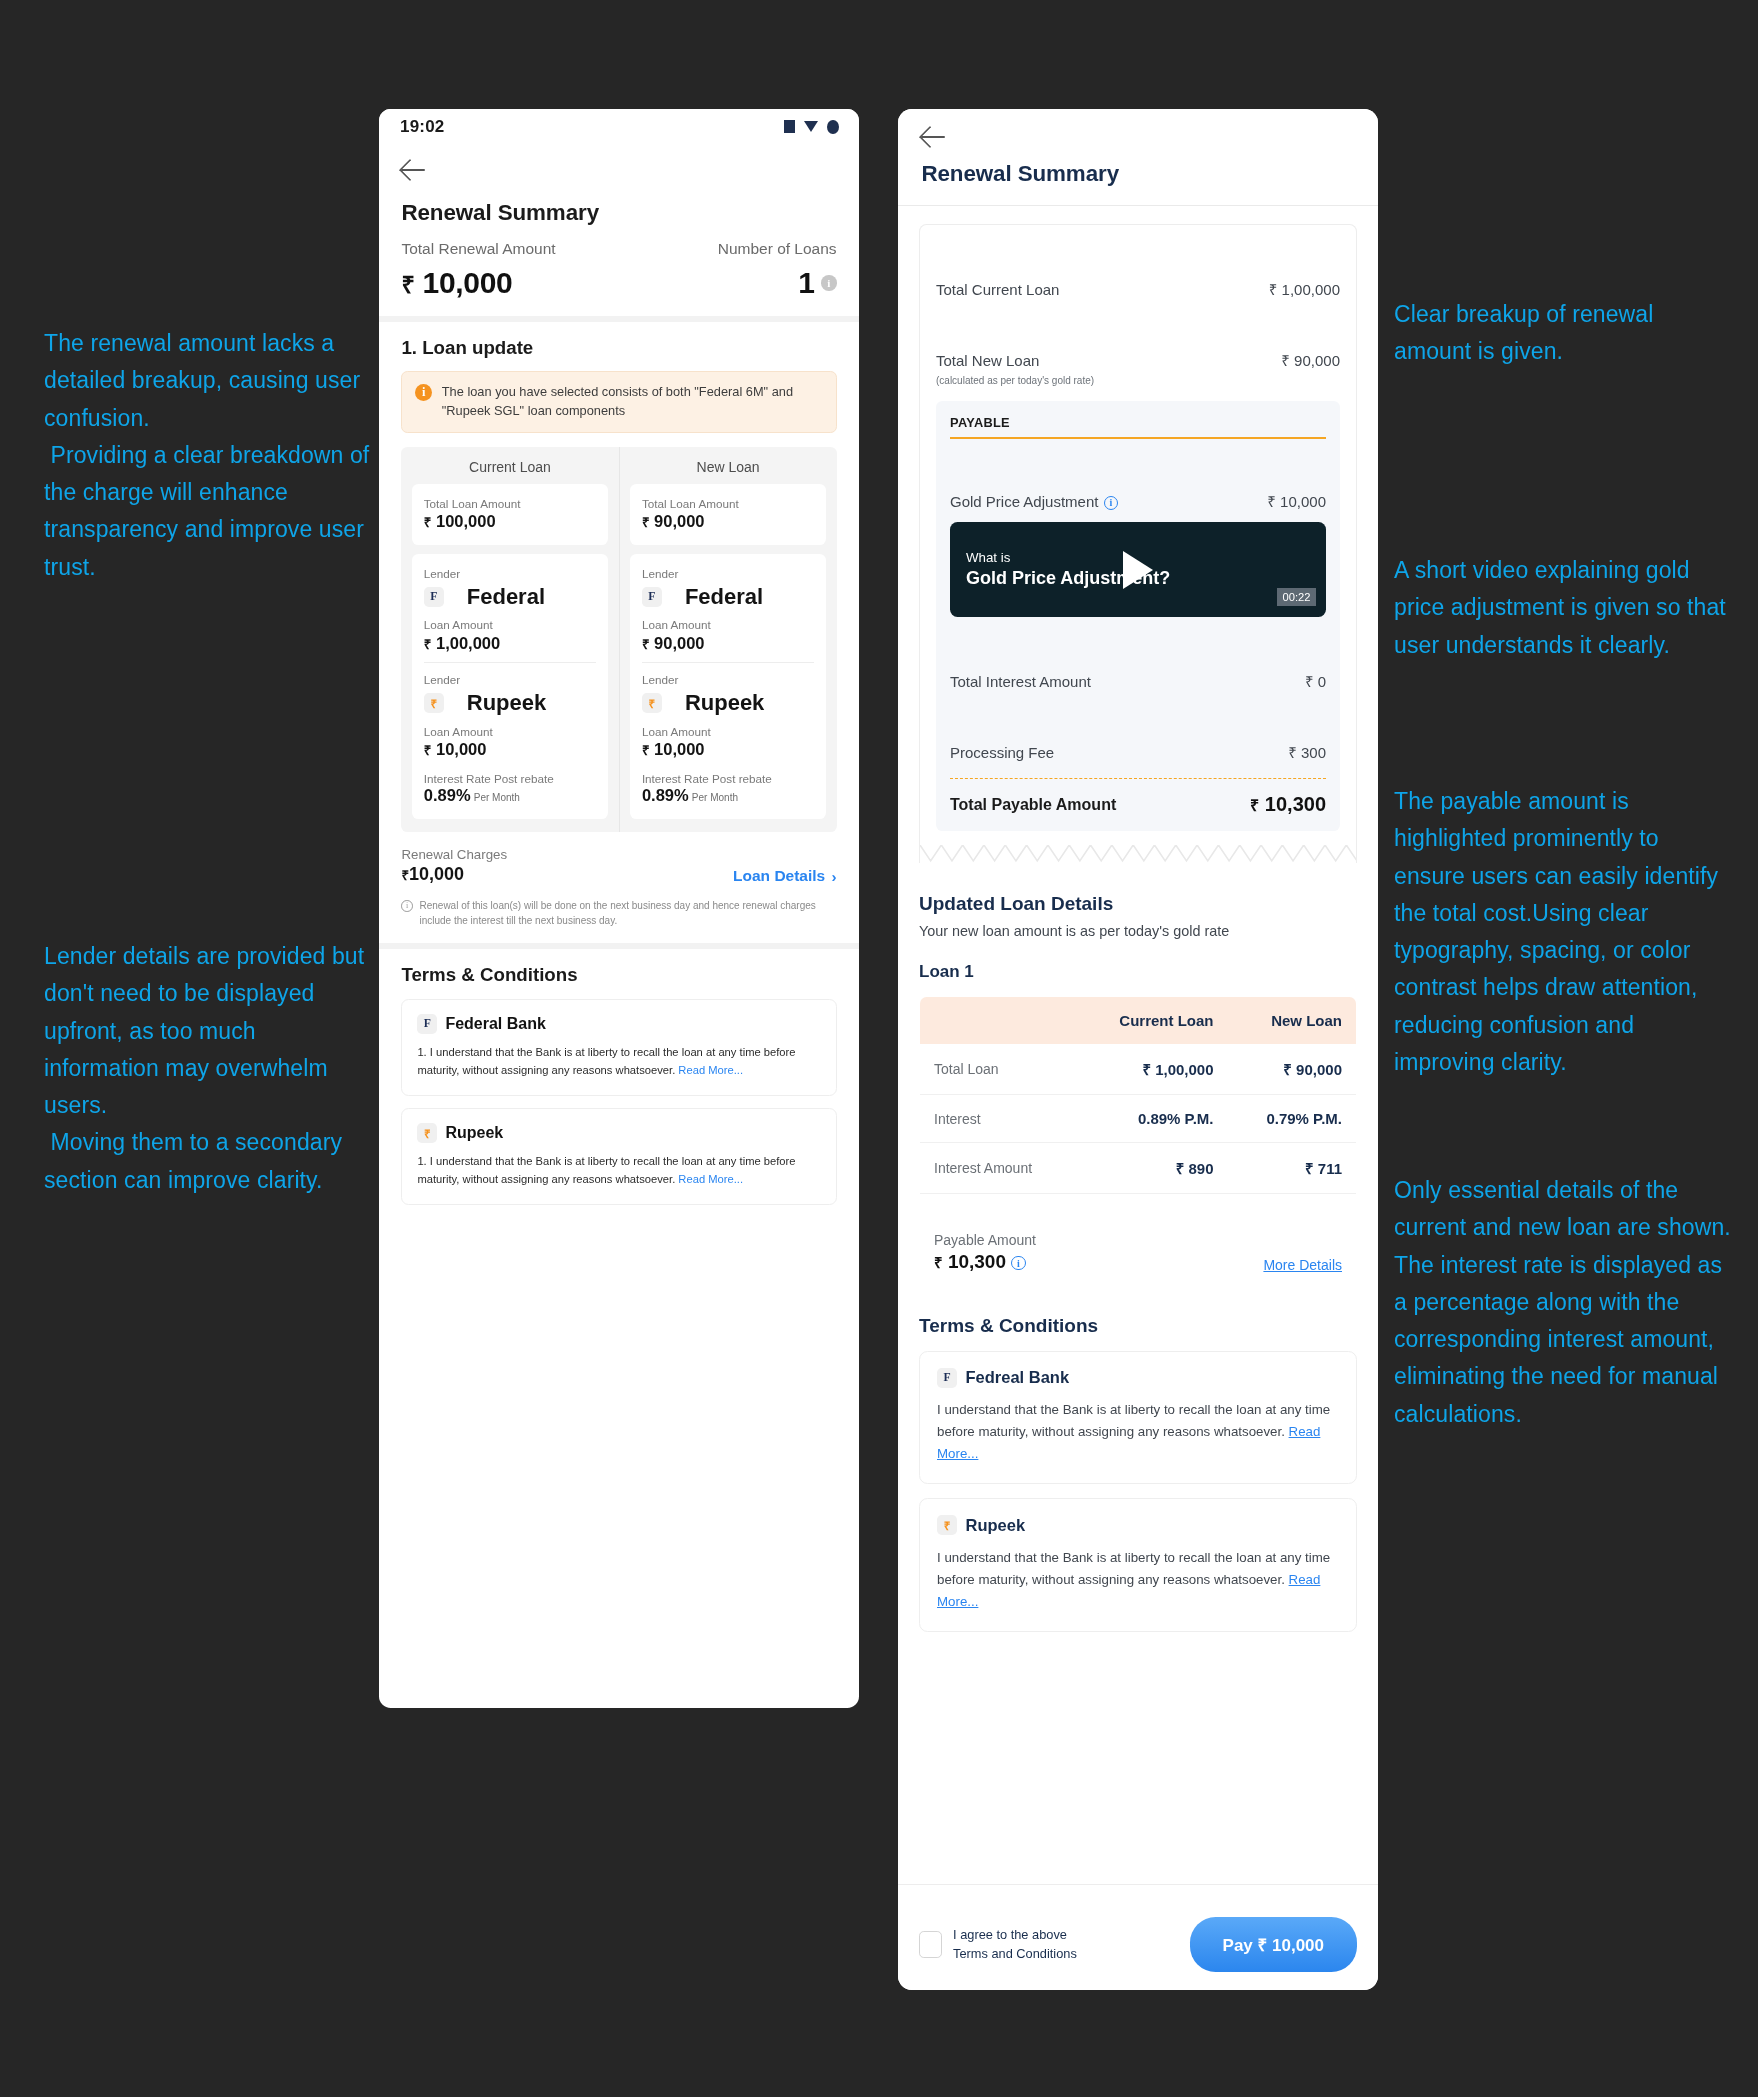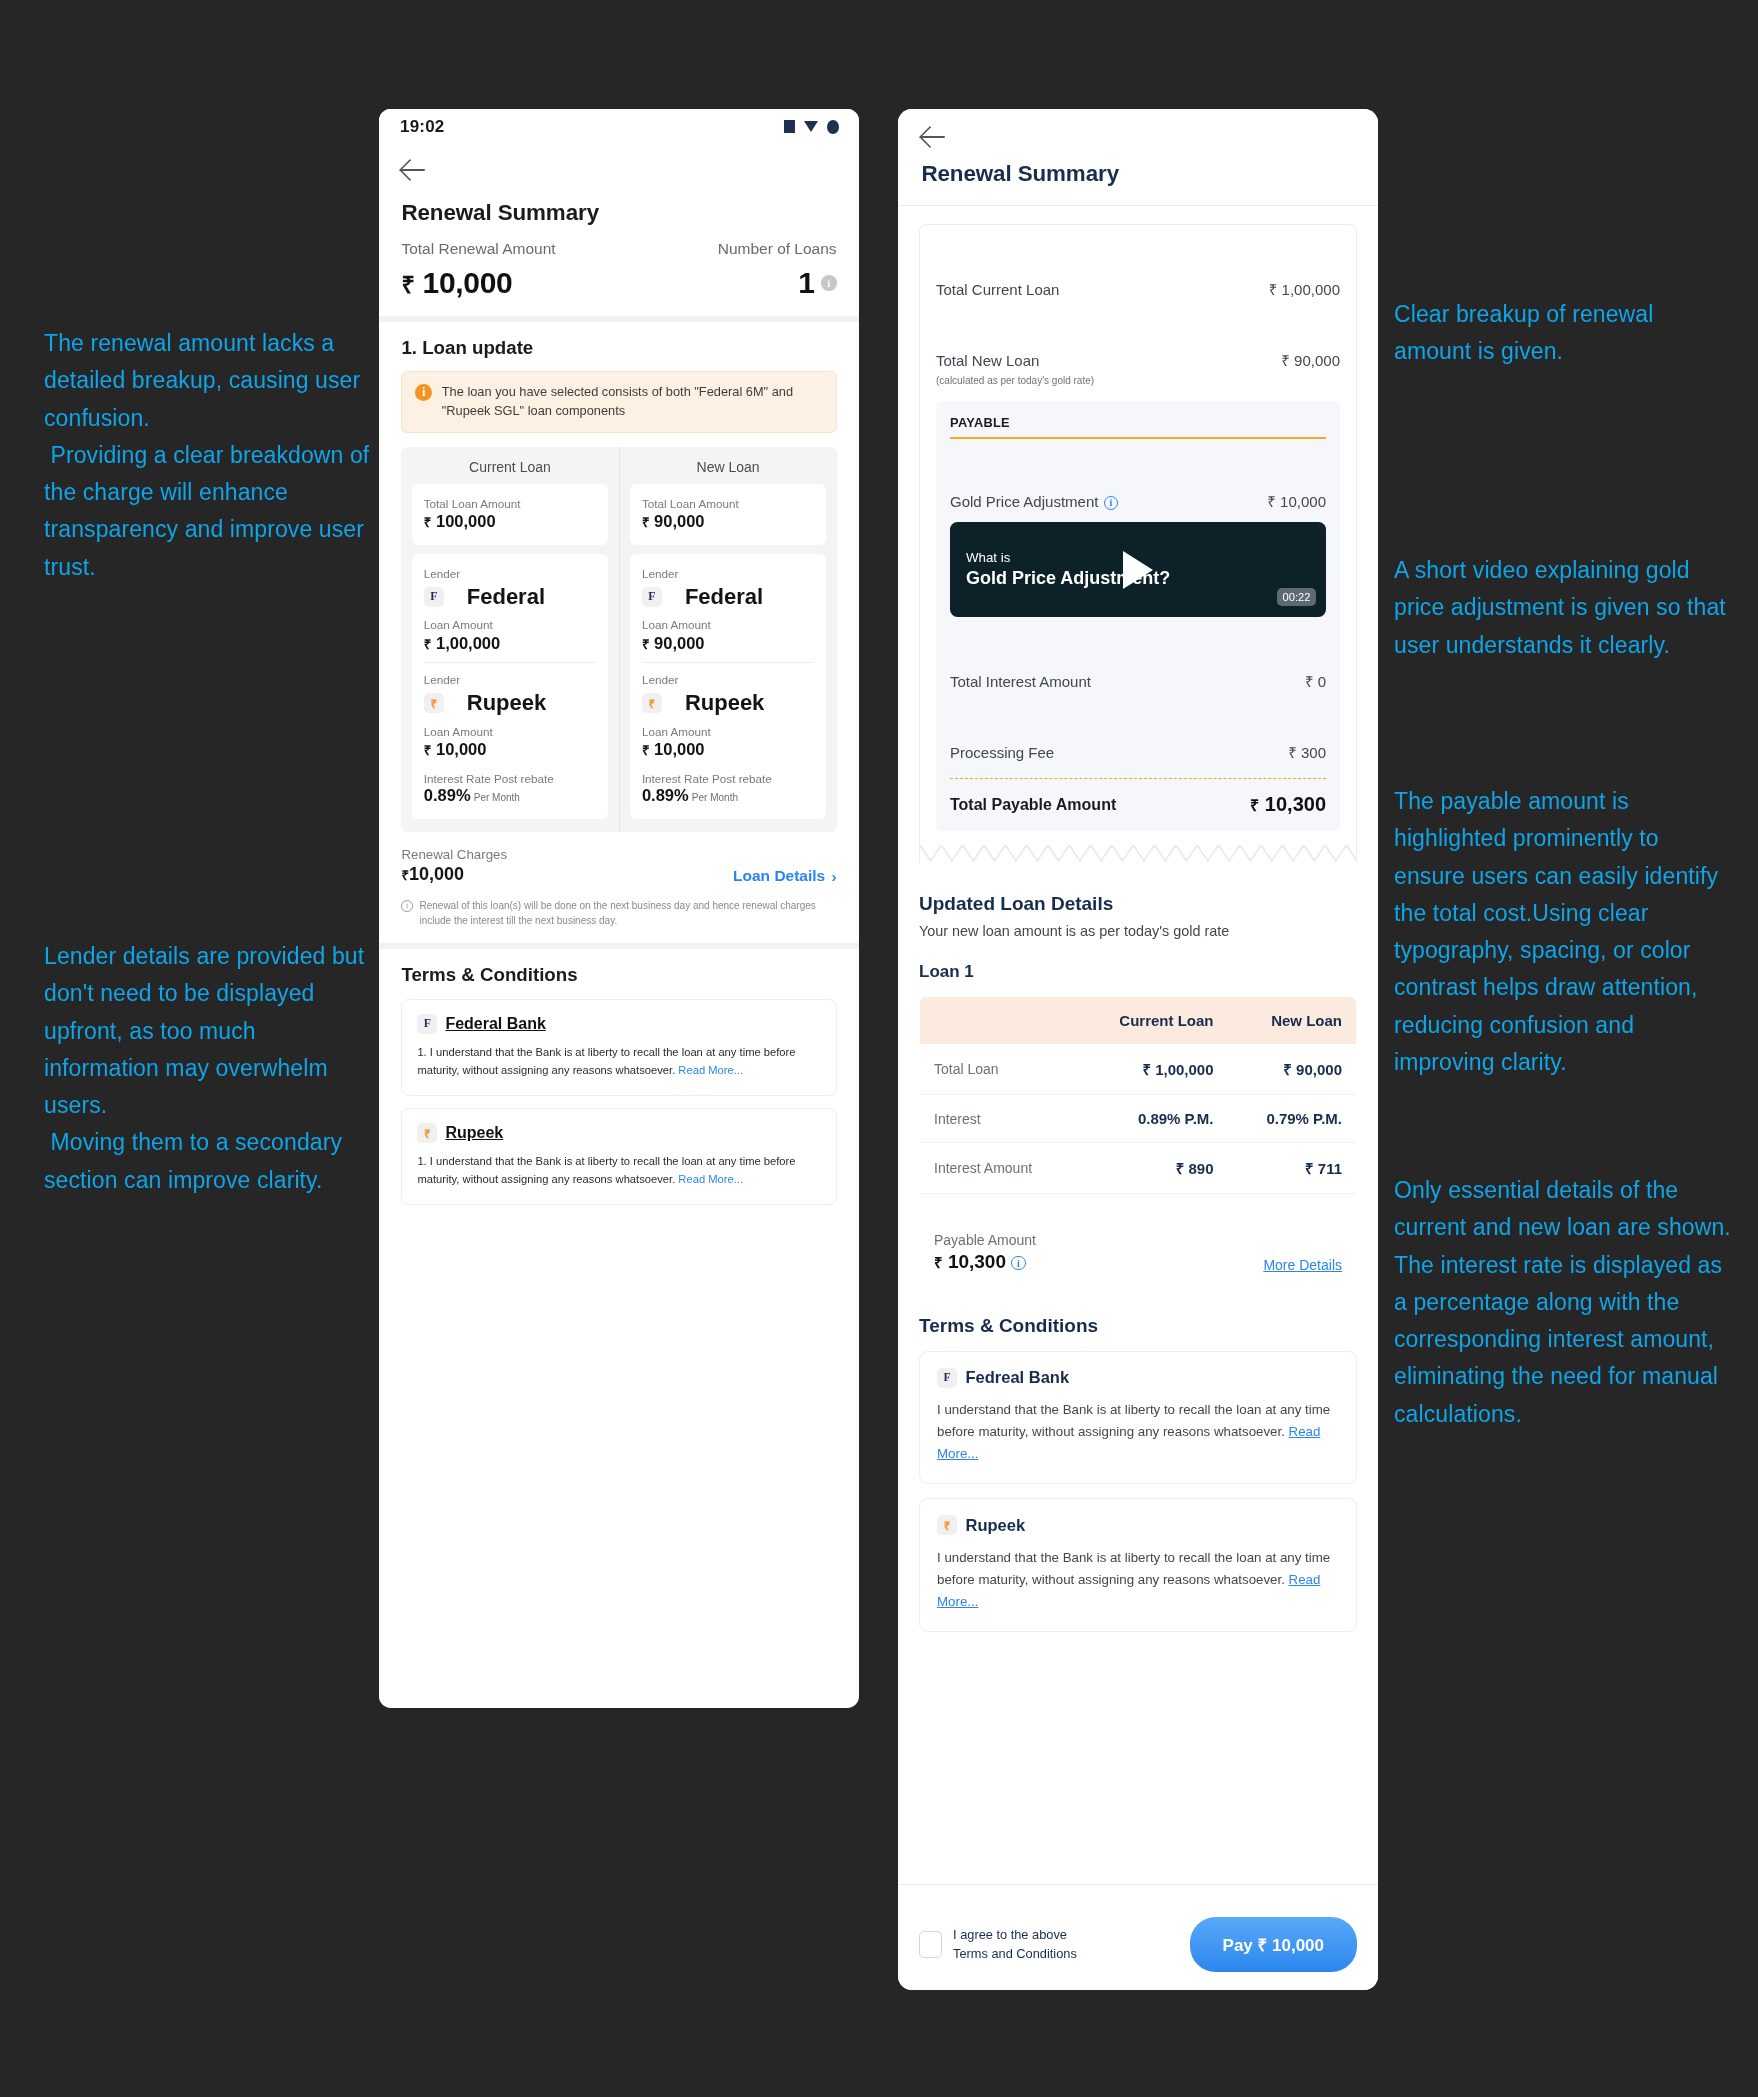--- a/index.html
+++ b/index.html
@@ -130,21 +130,21 @@
     font-family:"Liberation Serif",serif;
   }
   .footnote p { font-size:10px; line-height:1.5; color:#8a8a8a;}
 
   .tc-title { font-size:18.7px;font-weight:700;color:#1b1b1b; }
   .tc-card {
     margin-top:12.8px;border:1.1px solid #eeeeee;border-radius:7.5px;padding:14px 15px 16px 15px;background:#fff;
   }
   .tc-card + .tc-card { margin-top: 11.7px;}
   .tc-head { display:flex;align-items:center;gap:8px; margin-bottom:10.7px;}
-  .tc-name { font-size:16px;font-weight:700;color:#121212;text-decoration:underline;}
+  .tc-name { font-size:16px;font-weight:700;color:#121212;}
   .tc-body { font-size:11.2px;line-height:1.55;color:#2b2b2b;}
   .tc-body .readmore { color:#2a85f0; }
 
   
   .rp-top { padding: 16px 23.4px 18px 23.4px; background:#fff; }
   .rp-title { font-size:22.4px;font-weight:700;color:#182d4d; letter-spacing:-0.1px;}
   .rp-sep { height:1.1px; background:#eaeaea;}
   .rp-body { padding: 18px 21px 0 21px; background:#fff;}
 
   .receipt {
@@ -173,21 +173,21 @@
   }
   .video-card .v1 { font-size:13.3px;color:#fff;font-weight:400;}
   .video-card .v2 { font-size:18px;color:#fff;font-weight:700;margin-top:3.2px;}
   .playtri {
     position:absolute;left:50%;top:50%;transform:translate(-50%,-50%);
     width:0;height:0;border-top:19px solid transparent;border-bottom:19px solid transparent;
     border-left:30px solid #ffffff;
   }
   .vtime {
     position:absolute;right:9.6px;bottom:11.7px;background:rgba(120,130,140,.75);color:#fff;
-    font-size:11.2px;padding:2.7px 5.9px;border-radius:5px;
+    font-size:11.2px;padding:2.7px 5.9px;border-radius:0;
   }
   .dashed-rule { border-top: 1.6px dashed #f5a623; margin: 16px 0 14px 0;}
   .total-row { display:flex;justify-content:space-between;align-items:center;}
   .total-lbl { font-size:16px;font-weight:700;color:#1b1b1b;}
   .total-val { font-size:20px;font-weight:700;color:#111;}
   .total-val .rs { font-size:16px;}
   .zigzag {
     height: 18px; width:100%;
     border:1.1px solid #ededed; border-top:none; border-bottom:none;
     position:relative; overflow:hidden;

